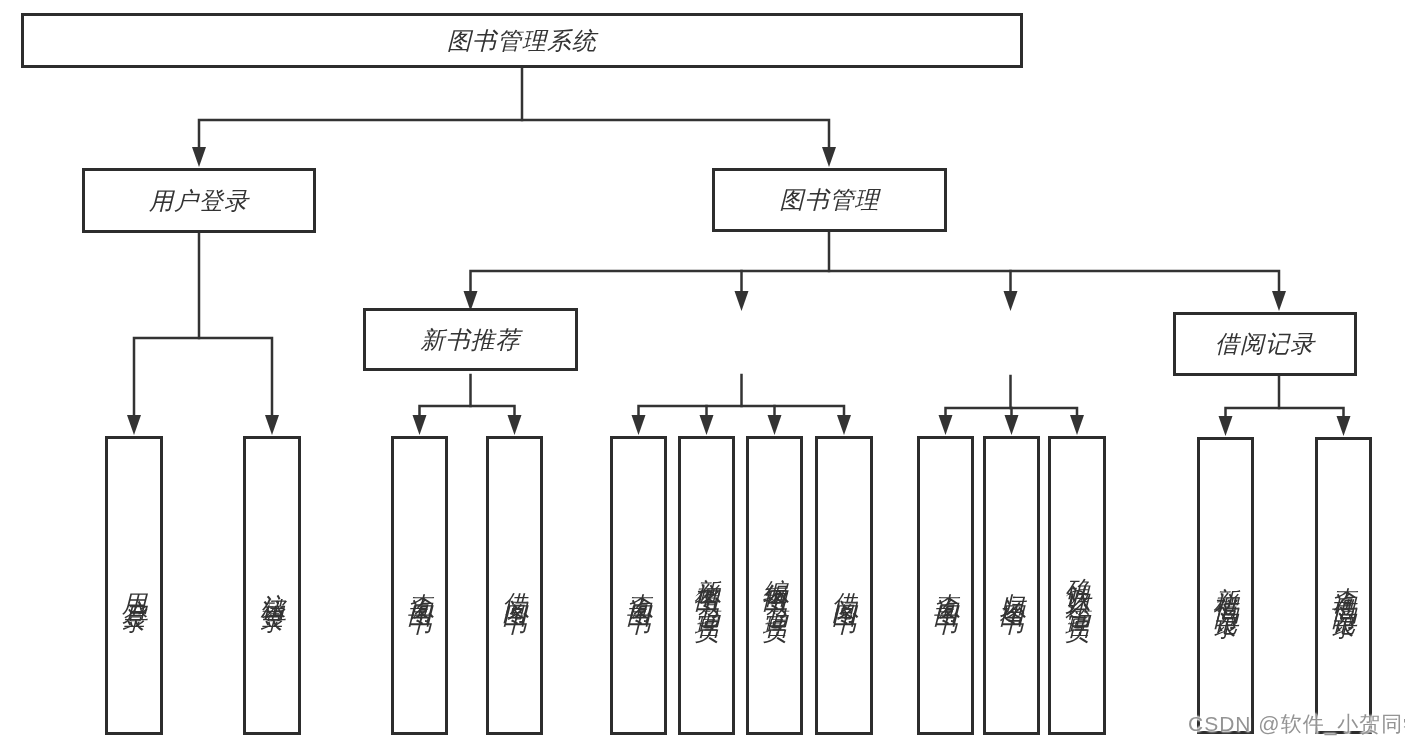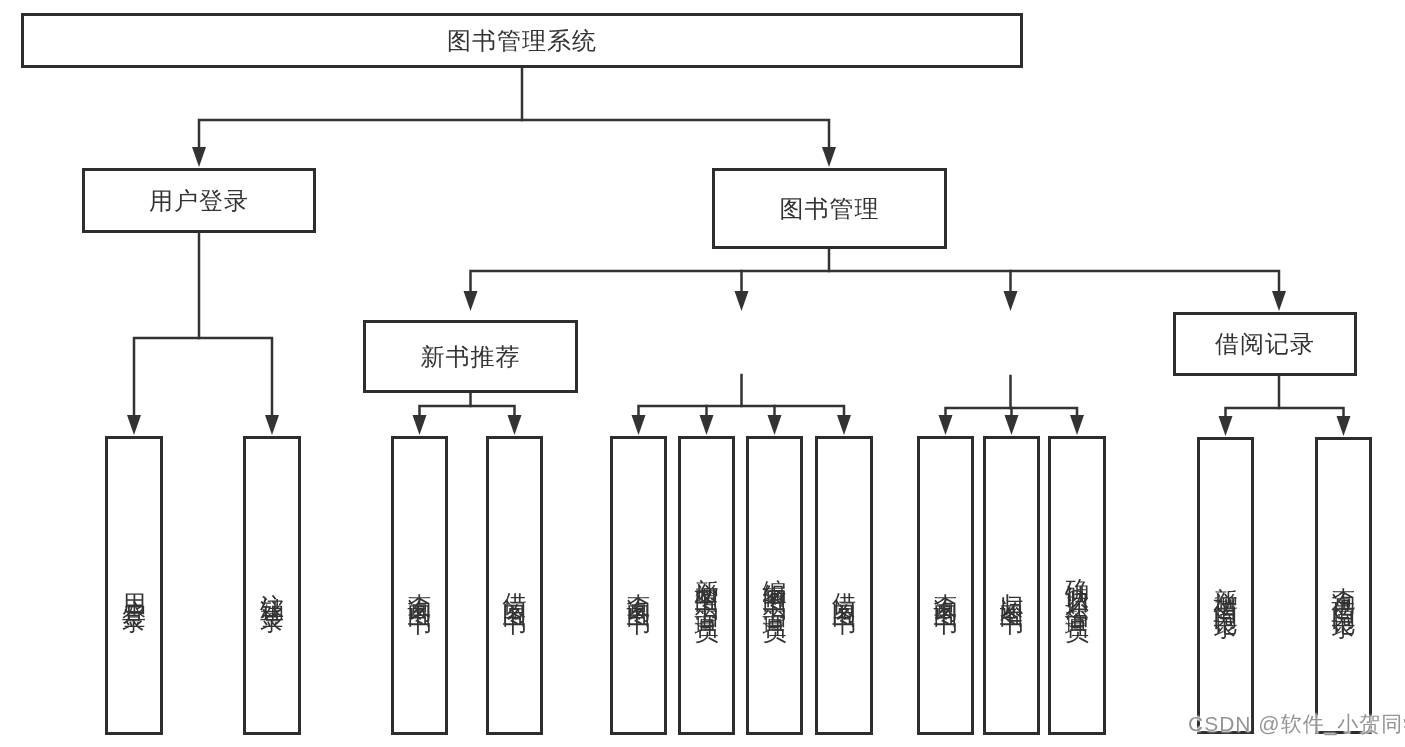--- a/index.html
+++ b/index.html
@@ -21,20 +21,21 @@
     position:absolute;
     box-sizing:border-box;
     background:#ffffff;
     border:3px solid #2d2d2d;
     display:flex;align-items:center;justify-content:center;
     color:#333333;
     font-size:24px;
     letter-spacing:1px;
     z-index:1;
     text-align:center;
+    font-style:italic;
   }
   .vnode .vtext{
     writing-mode:vertical-rl;
     text-orientation:mixed;
     font-size:24px;
     letter-spacing:6px;
     line-height:1;
     white-space:nowrap;
   }
   .watermark{
@@ -105,25 +106,25 @@
     </g>
   </svg>
 
   <div class="node" style="left:21px;top:13px;width:1002px;height:55px">
     <span>图书管理系统</span>
   </div>
 
   <div class="node" style="left:82px;top:168px;width:234px;height:65px">
     <span>用户登录</span>
   </div>
-  <div class="node" style="left:712px;top:168px;width:235px;height:81px">
+  <div class="node" style="left:712px;top:168px;width:235px;height:64px">
     <span>图书管理</span>
   </div>
 
-  <div class="node" style="left:363px;top:320px;width:215px;height:73px">
+  <div class="node" style="left:363px;top:308px;width:215px;height:63px">
     <span>新书推荐</span>
   </div>
   <div class="node" style="left:1173px;top:312px;width:184px;height:64px">
     <span>借阅记录</span>
   </div>
 
   <div class="node vnode" style="left:105px;top:436px;width:58px;height:299px">
     <span class="vtext">用户登录</span>
   </div>
   <div class="node vnode" style="left:243px;top:436px;width:58px;height:299px">

